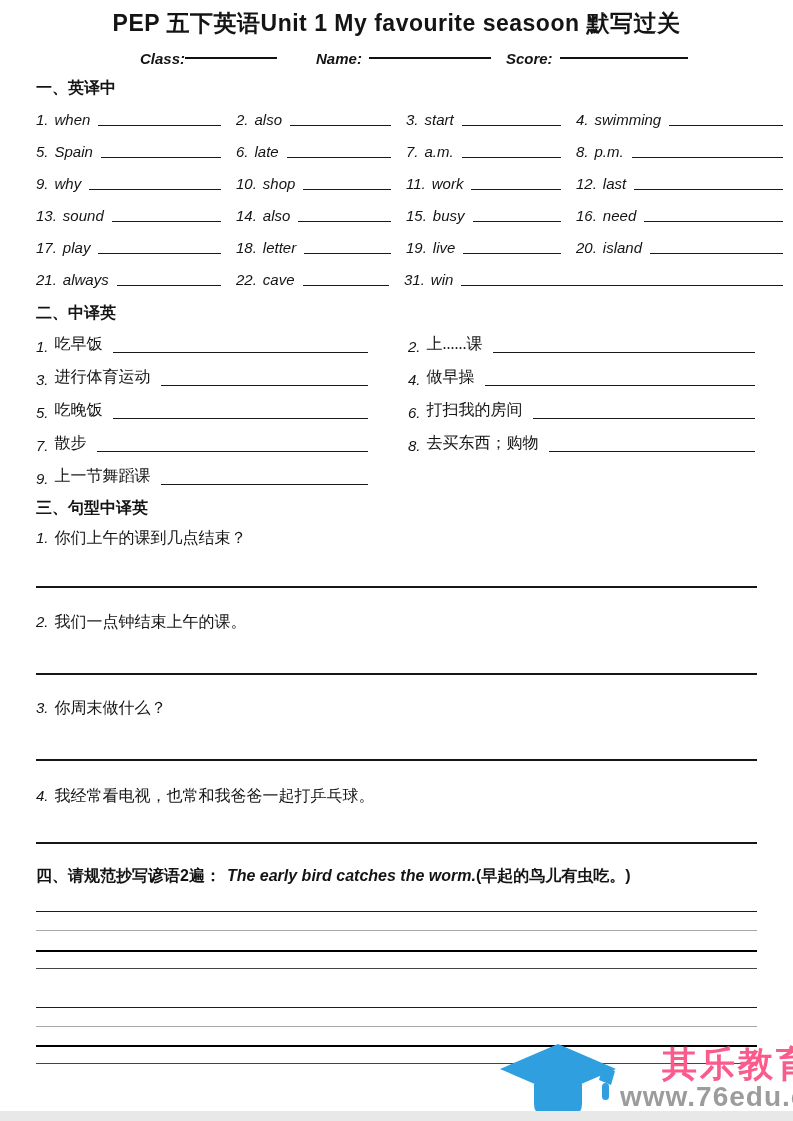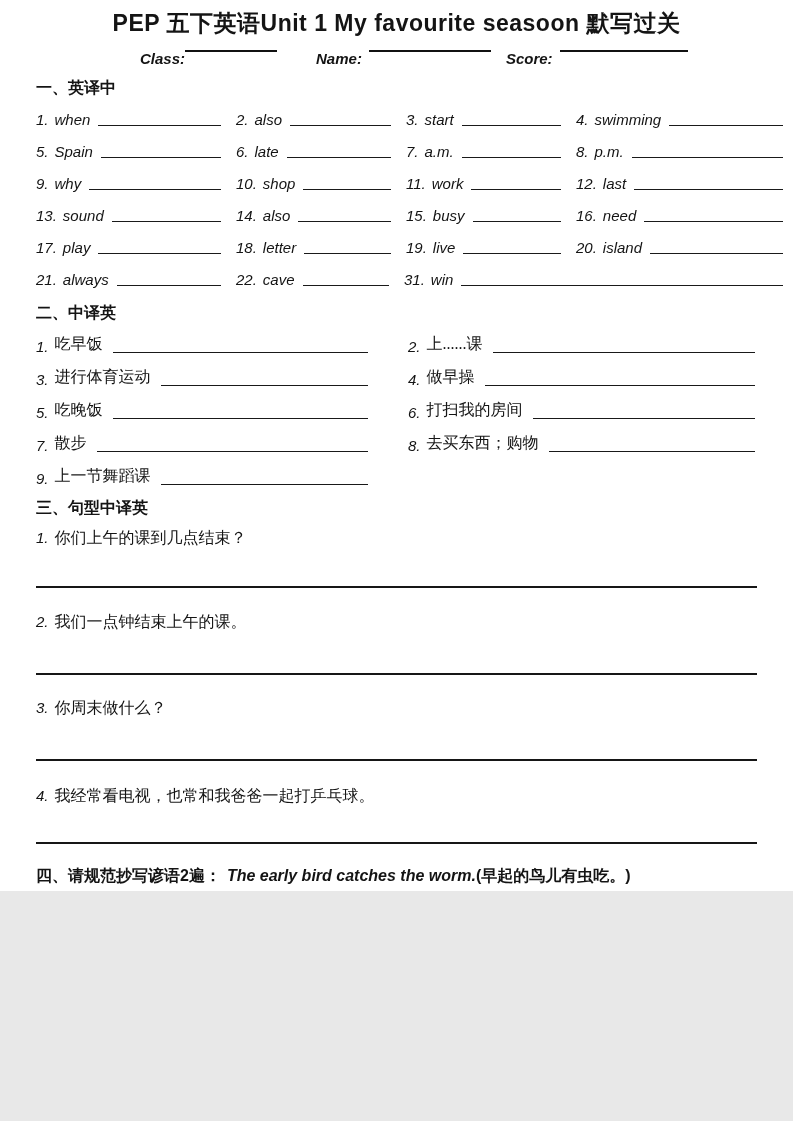--- a/index.html
+++ b/index.html
@@ -1,27 +1,27 @@
 <!DOCTYPE html>
 <html><head>
 <meta charset="utf-8">
 <style>
   * { margin:0; padding:0; box-sizing:border-box; }
   html,body { background:#e8e8e8; }
   body { font-family:"Liberation Sans","DejaVu Sans",sans-serif; }
   .page {
-    position:relative; width:793px; height:891px; margin:0 auto;
+    position:relative; width:793px; height:1111px; margin:0 auto;
     background:#ffffff; color:#141414; overflow:hidden;
   }
   
   .title-row { position:absolute; top:8px; left:0; right:0; text-align:center;
     font-size:23px; font-weight:bold; letter-spacing:0.5px; }
   .fields-row { position:absolute; top:50px; left:140px; display:flex; align-items:flex-end;
     font-size:15px; font-weight:bold; font-style:italic; }
-  .field { display:flex; align-items:flex-start; }
+  .field { display:flex; align-items:center; }
   .field .fblank { display:inline-block; border-bottom:2px solid #111; margin-bottom:1px; }
   .fb-class { width:92px; }
   .fb-name  { width:122px; margin-left:7px; }
   .fb-score { width:128px; margin-left:7px; }
   .gap-a { margin-right:29px; } .gap-b { margin-right:15px;margin-left:10px; }
   
   .sec-head { position:absolute; left:36px; font-size:16px; font-weight:bold; }
   .s1-head { top:78px; } .s2-head { top:303px; } .s3-head { top:498px; } .s4-head { top:866px; }
   .s4-head .en { font-style:italic; margin-left:6px; }
   

